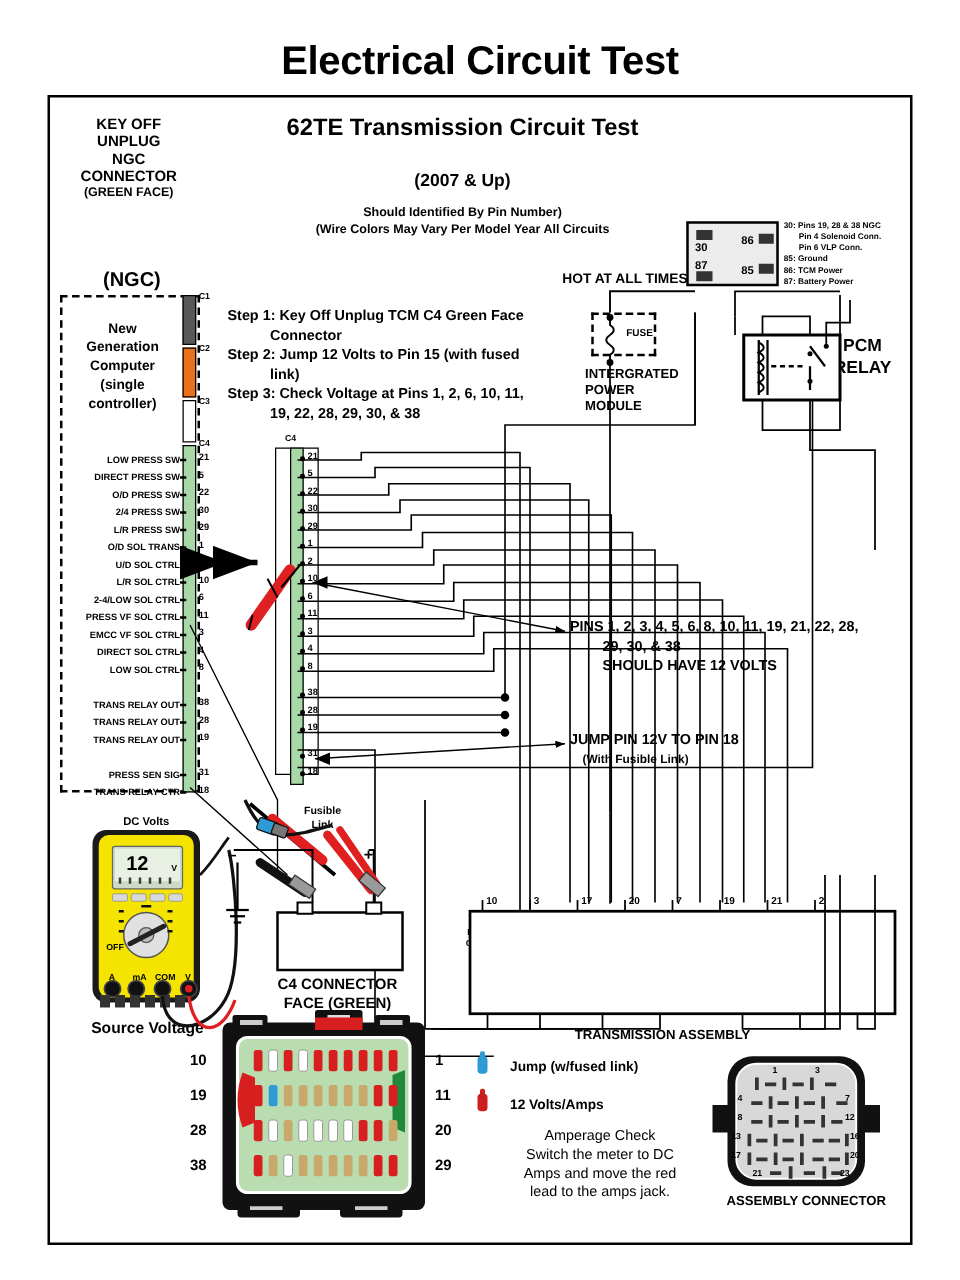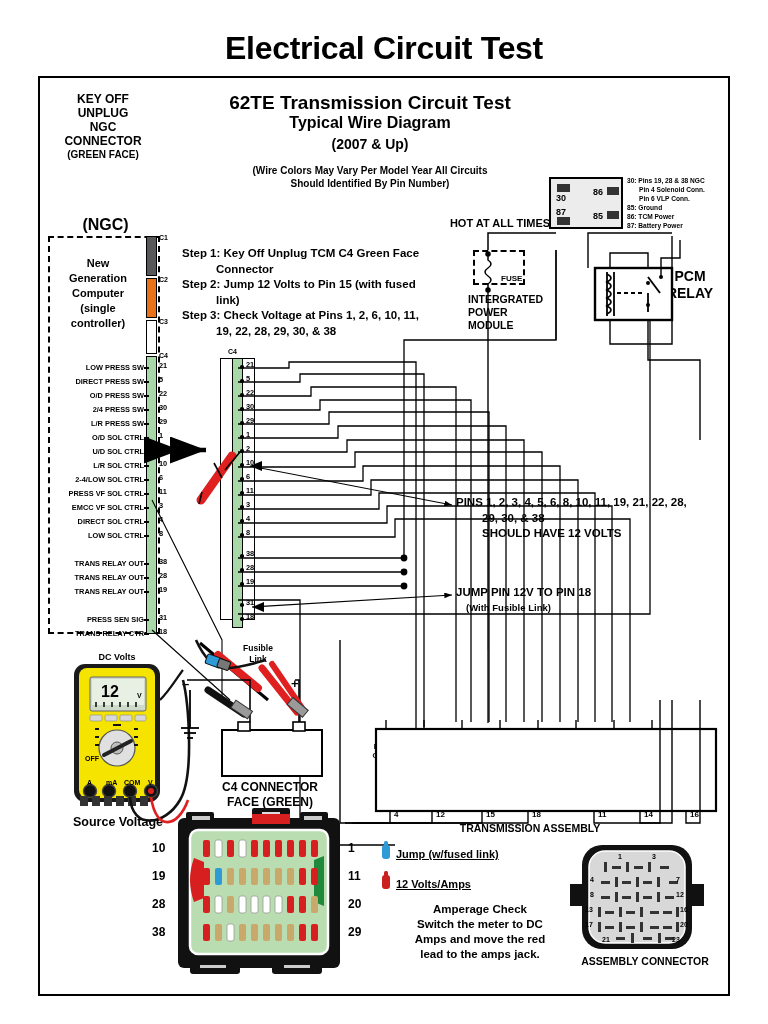--- a/index.html
+++ b/index.html
@@ -3,21 +3,21 @@
 <meta charset="utf-8">
 <style>
   html,body{margin:0;padding:0;background:#ffffff;}
   body{width:768px;height:1024px;font-family:"Liberation Sans",sans-serif;color:#000;position:relative;overflow:hidden;}
   #page{position:relative;width:768px;height:1024px;}
   .abs{position:absolute;}
   .ttl{width:100%;text-align:center;top:30px;font-size:32px;font-weight:bold;letter-spacing:-0.3px;}
   .frame{left:38px;top:76px;width:692px;height:920px;border:2px solid #000;box-sizing:border-box;}
   .ctr{text-align:center;}
   .b{font-weight:bold;}
-  .t9{font-size:9px;} .t8{font-size:8px;margin-top:12px;} .t7{font-size:7px;} .t12{font-size:12px;} .t13{font-size:13px;}
+  .t9{font-size:9px;} .t8{font-size:8px;} .t7{font-size:7px;} .t12{font-size:12px;} .t13{font-size:13px;}
   .t16{font-size:16px;}
   
   .keyoff{left:48px;top:92px;width:110px;text-align:center;font-size:12px;font-weight:bold;line-height:14px;}
   .greenface{font-size:10px;}
   
   .h1{left:170px;top:92px;width:400px;text-align:center;font-size:19px;font-weight:bold;}
   .h2{left:170px;top:114px;width:400px;text-align:center;font-size:16px;font-weight:bold;}
   .h3{left:170px;top:136px;width:400px;text-align:center;font-size:14px;font-weight:bold;}
   .h4{left:165px;top:164px;width:410px;text-align:center;font-size:10px;font-weight:bold;line-height:13px;}
   
@@ -45,22 +45,22 @@
   .callJumpSub{font-size:9.5px;padding-left:10px;}
   
   .dcvolts{left:72px;top:652px;width:90px;text-align:center;font-size:9px;font-weight:bold;}
   .srcvolt{left:58px;top:815px;width:120px;text-align:center;font-size:12.5px;font-weight:bold;}
   .fusLink{left:228px;top:643px;width:60px;text-align:center;font-size:8.5px;font-weight:bold;line-height:11px;}
   .battLbl{left:238px;top:766px;width:70px;text-align:center;font-size:8.5px;font-weight:bold;}
   
   .c4face{left:190px;top:780px;width:160px;text-align:center;font-size:12px;font-weight:bold;line-height:15px;}
   
   .transAsm{left:415px;top:822px;width:230px;text-align:center;font-size:10.5px;font-weight:bold;}
-  .legendTxt{left:396px;top:846px;font-size:11px;font-weight:bold;text-decoration:underline;}
-  .ampChk{left:380px;top:902px;width:200px;text-align:center;font-size:11.5px;font-weight:bold;line-height:15px;}
+  .legendTxt{left:408px;top:846px;font-size:11px;font-weight:bold;}
+  .ampChk{left:380px;top:902px;width:200px;text-align:center;font-size:11.5px;font-weight:normal;line-height:15px;}
   .solConn{left:570px;top:955px;width:150px;text-align:center;font-size:10.5px;font-weight:bold;}
   svg{position:absolute;left:0;top:0;}
 </style>
 </head>
 <body>
 
 <div id="page">
 
   <div class="abs ttl">Electrical Circuit Test</div>
 
@@ -68,25 +68,24 @@
 
   <div class="abs keyoff">
     <div>KEY OFF</div>
     <div>UNPLUG</div>
     <div>NGC</div>
     <div>CONNECTOR</div>
     <div class="greenface">(GREEN FACE)</div>
   </div>
 
   <div class="abs h1">62TE Transmission Circuit Test</div>
-  <div class="abs h2">Typical Wire Diagram</div>
   <div class="abs h3">(2007 &amp; Up)</div>
   <div class="abs h4">
+    <div>Should Identified By Pin Number)</div>
     <div>(Wire Colors May Vary Per Model Year All Circuits</div>
-    <div>Should Identified By Pin Number)</div>
   </div>
 
   <div class="abs steps">
     <div>
       <span>Step 1:</span>
       <span>Key Off Unplug TCM C4 Green Face</span>
       <div class="ind">Connector</div>
     </div>
     <div>
       <span>Step 2:</span>
@@ -128,21 +127,21 @@
       <div class="abs pinNum" style="left: 159px; top: 375px;">5</div>
       <div class="abs pinRowLbl" style="left: 40px; top: 391px; width: 104px;">O/D PRESS SW</div>
       <div class="abs" style="left: 144px; top: 395px; width: 5px; height: 1.6px; background: rgb(0, 0, 0);"></div>
       <div class="abs pinNum" style="left: 159px; top: 389px;">22</div>
       <div class="abs pinRowLbl" style="left: 40px; top: 405px; width: 104px;">2/4 PRESS SW</div>
       <div class="abs" style="left: 144px; top: 409px; width: 5px; height: 1.6px; background: rgb(0, 0, 0);"></div>
       <div class="abs pinNum" style="left: 159px; top: 403px;">30</div>
       <div class="abs pinRowLbl" style="left: 40px; top: 419px; width: 104px;">L/R PRESS SW</div>
       <div class="abs" style="left: 144px; top: 423px; width: 5px; height: 1.6px; background: rgb(0, 0, 0);"></div>
       <div class="abs pinNum" style="left: 159px; top: 417px;">29</div>
-      <div class="abs pinRowLbl" style="left: 40px; top: 433px; width: 104px;">O/D SOL CTRL</div>
+      <div class="abs pinRowLbl" style="left: 40px; top: 433px; width: 104px;">O/D SOL TRANS</div>
       <div class="abs" style="left: 144px; top: 437px; width: 5px; height: 1.6px; background: rgb(0, 0, 0);"></div>
       <div class="abs pinNum" style="left: 159px; top: 431px;">1</div>
       <div class="abs pinRowLbl" style="left: 40px; top: 447px; width: 104px;">U/D SOL CTRL</div>
       <div class="abs" style="left: 144px; top: 451px; width: 5px; height: 1.6px; background: rgb(0, 0, 0);"></div>
       <div class="abs pinNum" style="left: 159px; top: 445px;">2</div>
       <div class="abs pinRowLbl" style="left: 40px; top: 461px; width: 104px;">L/R SOL CTRL</div>
       <div class="abs" style="left: 144px; top: 465px; width: 5px; height: 1.6px; background: rgb(0, 0, 0);"></div>
       <div class="abs pinNum" style="left: 159px; top: 459px;">10</div>
       <div class="abs pinRowLbl" style="left: 40px; top: 475px; width: 104px;">2-4/LOW SOL CTRL</div>
       <div class="abs" style="left: 144px; top: 479px; width: 5px; height: 1.6px; background: rgb(0, 0, 0);"></div>

